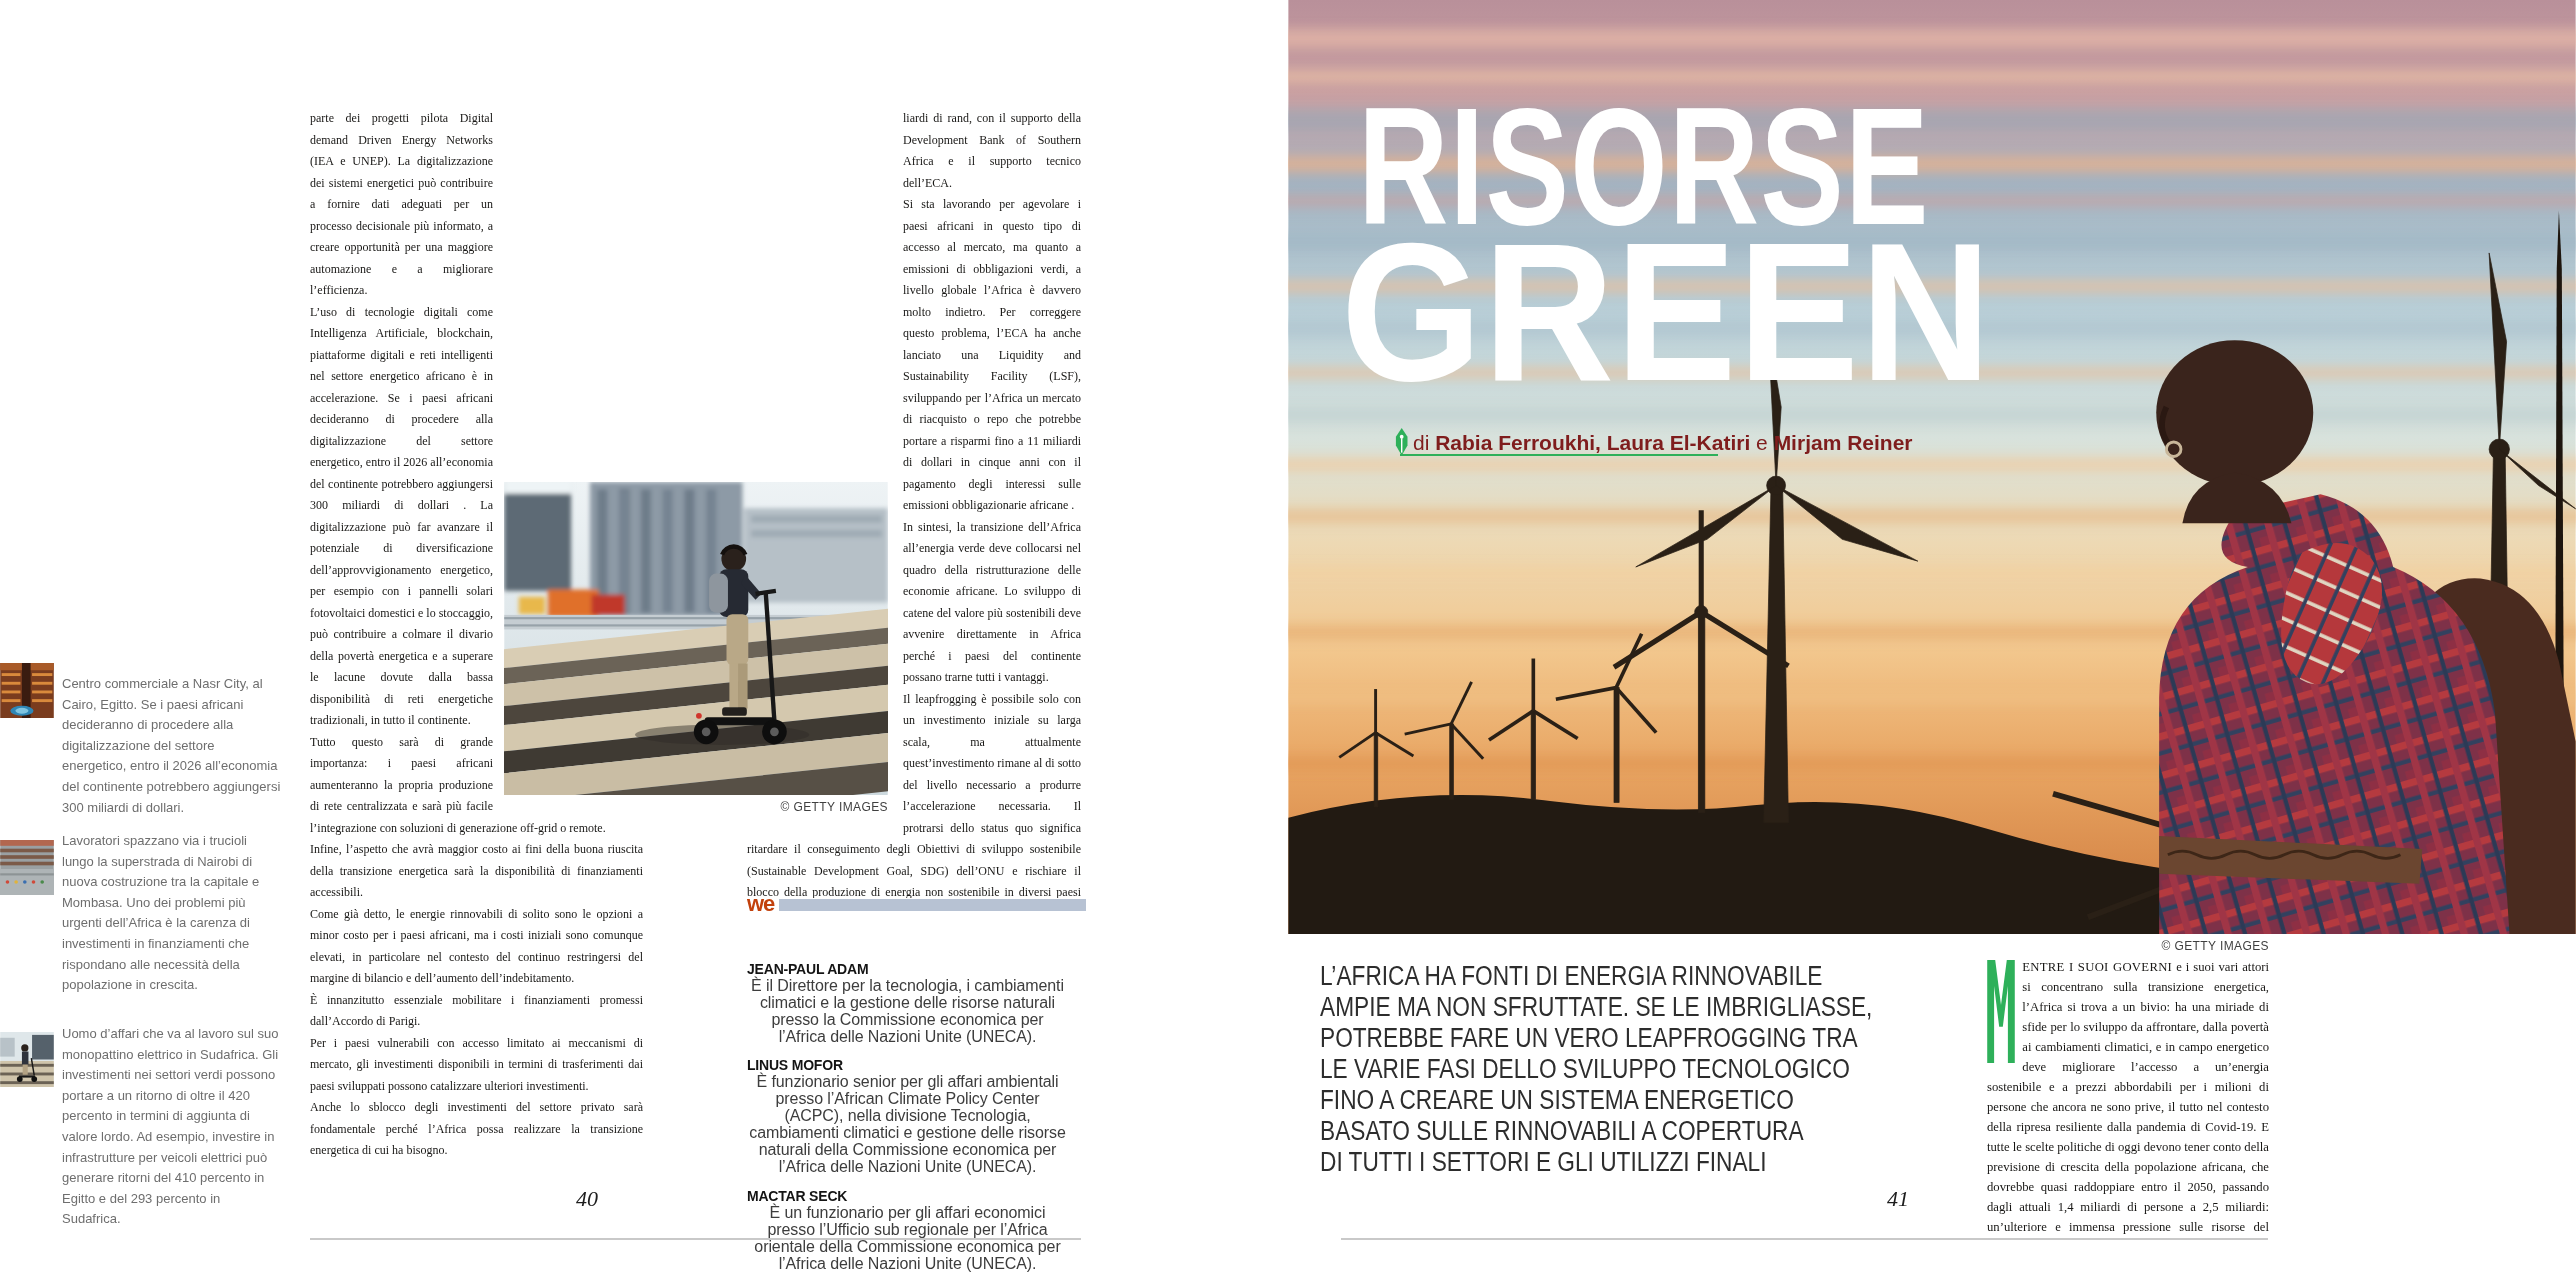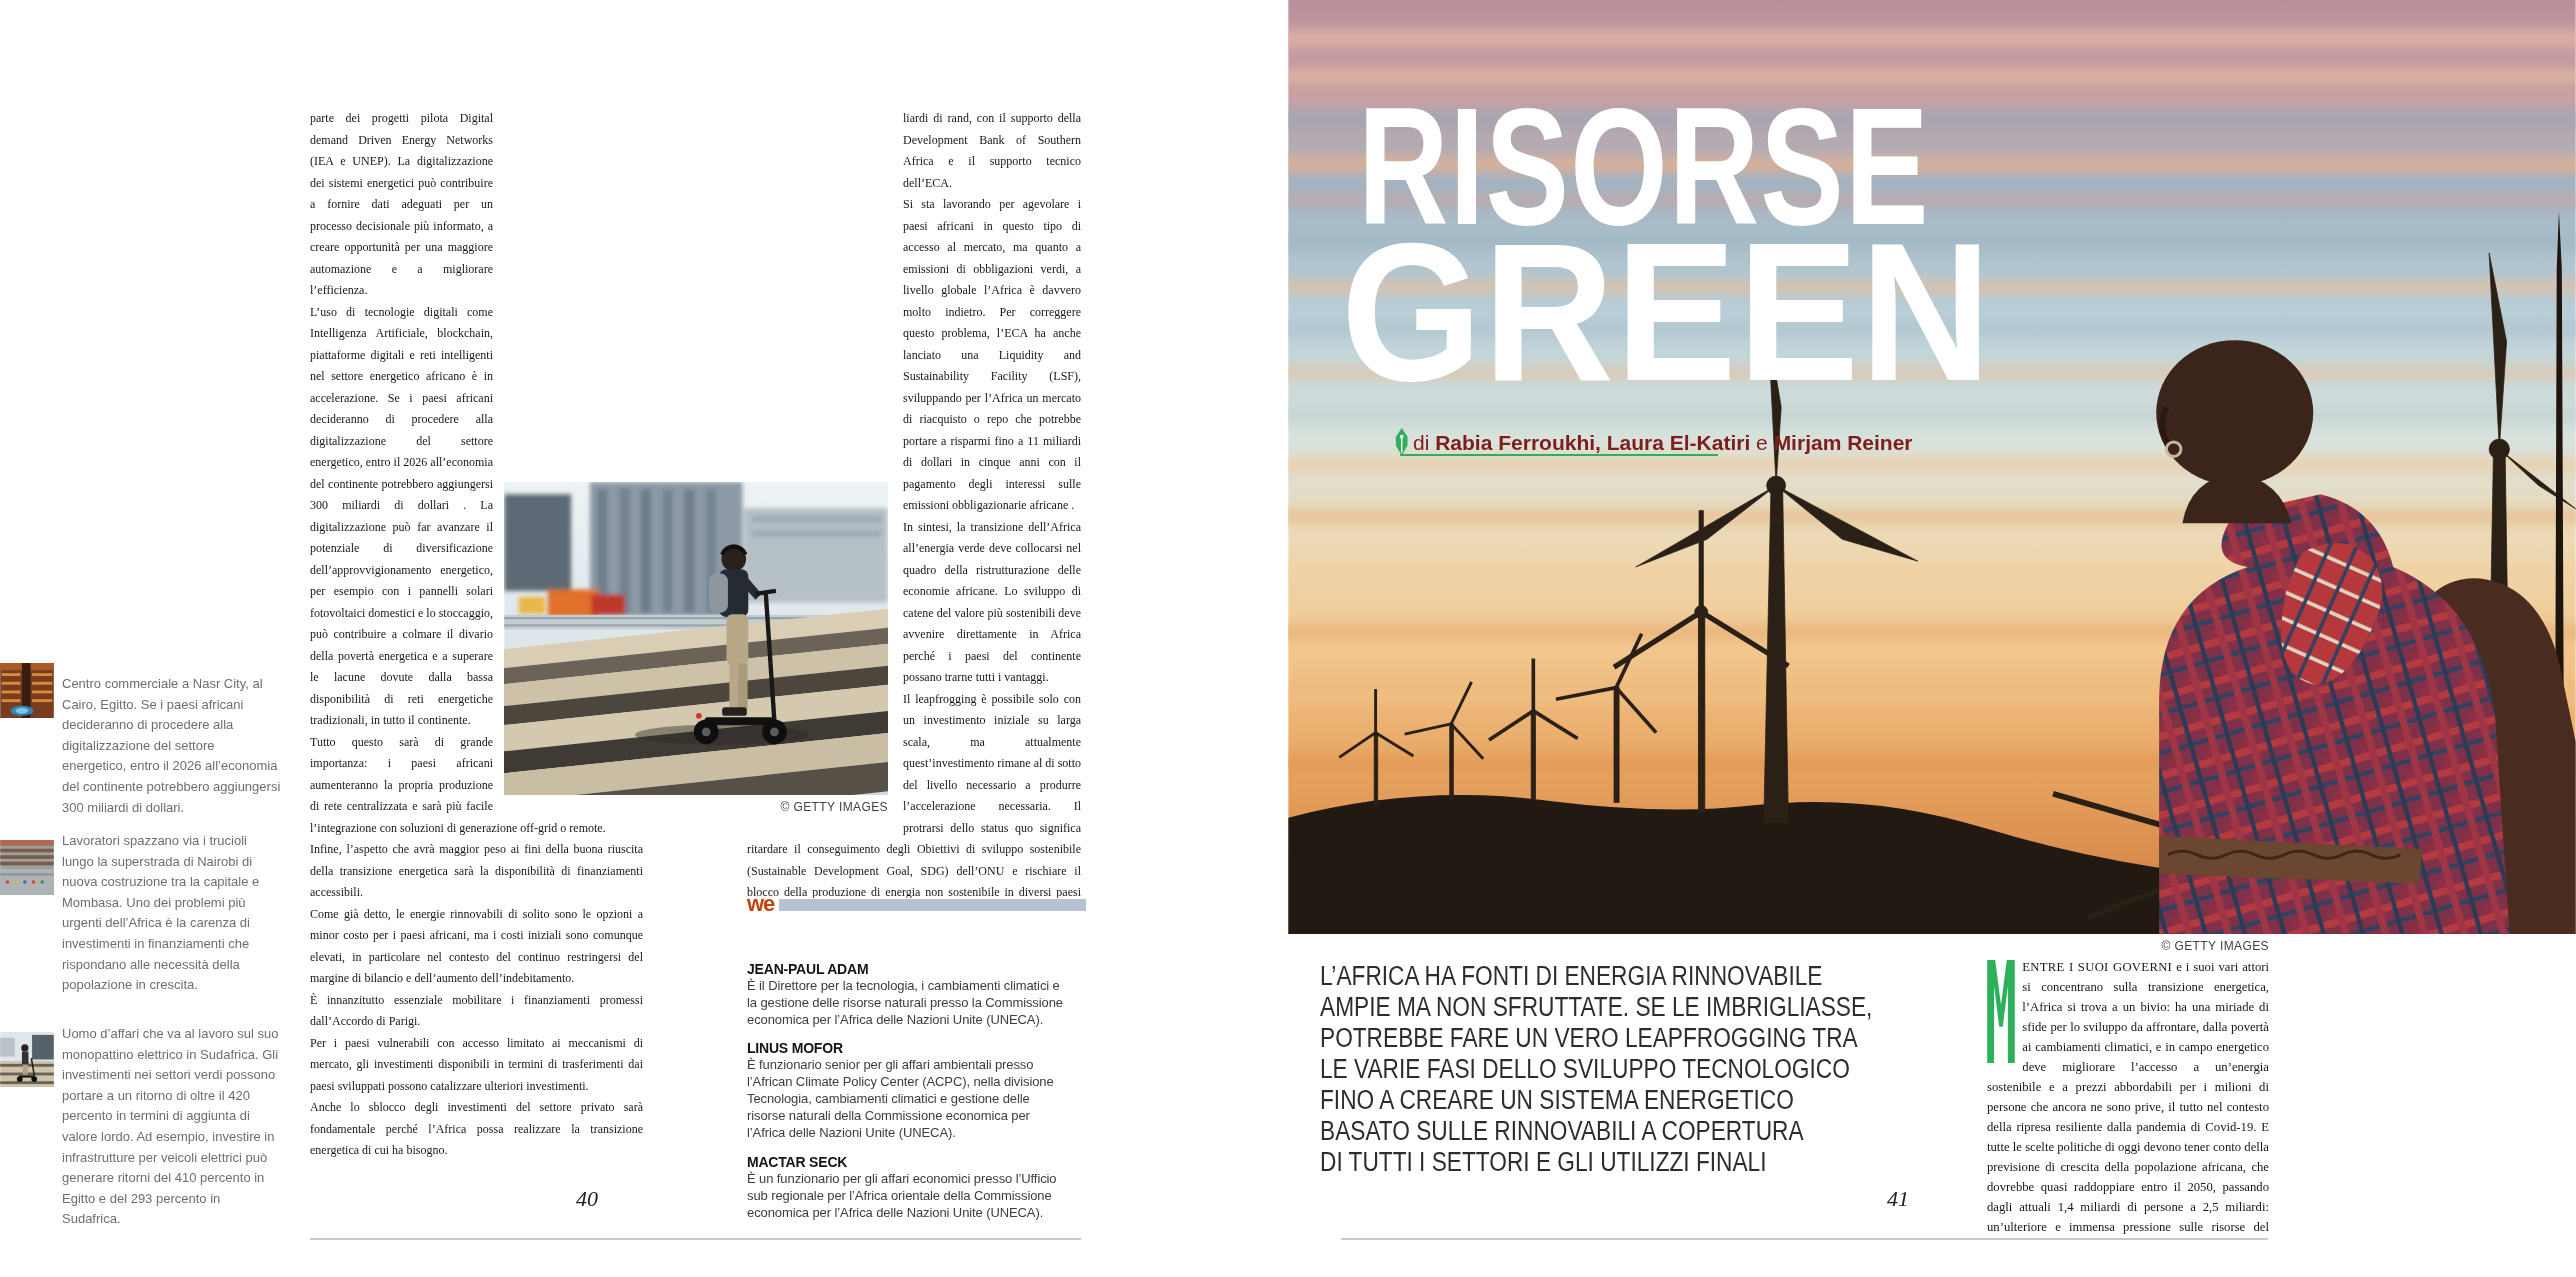--- a/index.html
+++ b/index.html
@@ -40,21 +40,21 @@
   .we-row{position:absolute;left:747px;top:897px;height:14.5px;}
   .we-mark{
     font-family:"Liberation Sans","DejaVu Sans",sans-serif;font-weight:bold;
     font-size:22px;line-height:14.5px;color:#c2410c;letter-spacing:-1.1px;vertical-align:top;
   }
   .we-bar{display:inline-block;width:307px;height:12.4px;background:#b7c2d3;margin-left:5.1px;vertical-align:top;margin-top:1.5px;}
 
   .bios{position:absolute;left:747px;top:961px;width:321px;font-family:"Liberation Sans","DejaVu Sans",sans-serif;}
   .bio{margin-bottom:12.4px;}
   .bio-name{font-weight:bold;font-size:14px;line-height:16px;color:#141414;letter-spacing:-0.2px;}
-  .bio-text{font-size:13px;line-height:17px;color:#3d3d3d;letter-spacing:-0.1px;}
+  .bio-text{font-size:16px;line-height:17px;color:#3d3d3d;letter-spacing:-0.1px;text-align:center;}
 
   .footer-rule{position:absolute;height:1.5px;background:#c9c9c9;top:1238px;}
   .rule40{left:310px;width:771px;}
   .rule41{left:1341px;width:927px;}
   .folio{
     position:absolute;top:1186px;font-family:"Liberation Serif","DejaVu Serif",serif;
     font-style:italic;font-size:22px;color:#1d1d1d;
   }
   .folio40{left:576px;} .folio41{left:1887px;}
 
@@ -159,21 +159,21 @@
       <line x1="47" y1="60" x2="43" y2="36" stroke="#181818" stroke-width="2"></line>
     </svg>
   </div>
   <div class="margin-caption cap3">Uomo d’affari che va al lavoro sul suo monopattino elettrico in Sudafrica. Gli investimenti nei settori verdi possono portare a un ritorno di oltre il 420 percento in termini di aggiunta di valore lordo. Ad esempio, investire in infrastrutture per veicoli elettrici può generare ritorni del 410 percento in Egitto e del 293 percento in Sudafrica.</div>
 
   <div class="body-col col1">
     <div class="wrap-spacer-r"></div>
     <p>parte dei progetti pilota Digital demand Driven Energy Networks (IEA e UNEP). La digitalizzazione dei sistemi energetici può contribuire a fornire dati adeguati per un processo decisionale più informato, a creare opportunità per una maggiore automazione e a migliorare l’efficienza.</p>
     <p>L’uso di tecnologie digitali come Intelligenza Artificiale, blockchain, piattaforme digitali e reti intelligenti nel settore energetico africano è in accelerazione. Se i paesi africani decideranno di procedere alla digitalizzazione del settore energetico, entro il 2026 all’economia del continente potrebbero aggiungersi 300 miliardi di dollari . La digitalizzazione può far avanzare il potenziale di diversificazione dell’approvvigionamento energetico, per esempio con i pannelli solari fotovoltaici domestici e lo stoccaggio, può contribuire a colmare il divario della povertà energetica e a superare le lacune dovute dalla bassa disponibilità di reti energetiche tradizionali, in tutto il continente.</p>
     <p>Tutto questo sarà di grande importanza: i paesi africani aumenteranno la propria produzione di rete centralizzata e sarà più facile l’integrazione con soluzioni di generazione off-grid o remote.</p>
-    <p>Infine, l’aspetto che avrà maggior peso ai fini della buona riuscita della transizione energetica sarà la disponibilità di finanziamenti accessibili.</p>
+    <p>Infine, l’aspetto che avrà maggior costo ai fini della buona riuscita della transizione energetica sarà la disponibilità di finanziamenti accessibili.</p>
     <p>Come già detto, le energie rinnovabili di solito sono le opzioni a minor costo per i paesi africani, ma i costi iniziali sono comunque elevati, in particolare nel contesto del continuo restringersi del margine di bilancio e dell’aumento dell’indebitamento.</p>
     <p>È innanzitutto essenziale mobilitare i finanziamenti promessi dall’Accordo di Parigi.</p>
     <p>Per i paesi vulnerabili con accesso limitato ai meccanismi di mercato, gli investimenti disponibili in termini di trasferimenti dai paesi sviluppati possono catalizzare ulteriori investimenti.</p>
     <p>Anche lo sblocco degli investimenti del settore privato sarà fondamentale perché l’Africa possa realizzare la transizione energetica di cui ha bisogno.</p>
 
   </div>
 
   <div class="body-col col2">
     <div class="wrap-spacer-l"></div>
     <p>liardi di rand, con il supporto della Development Bank of Southern Africa e il supporto tecnico dell’ECA.</p>

